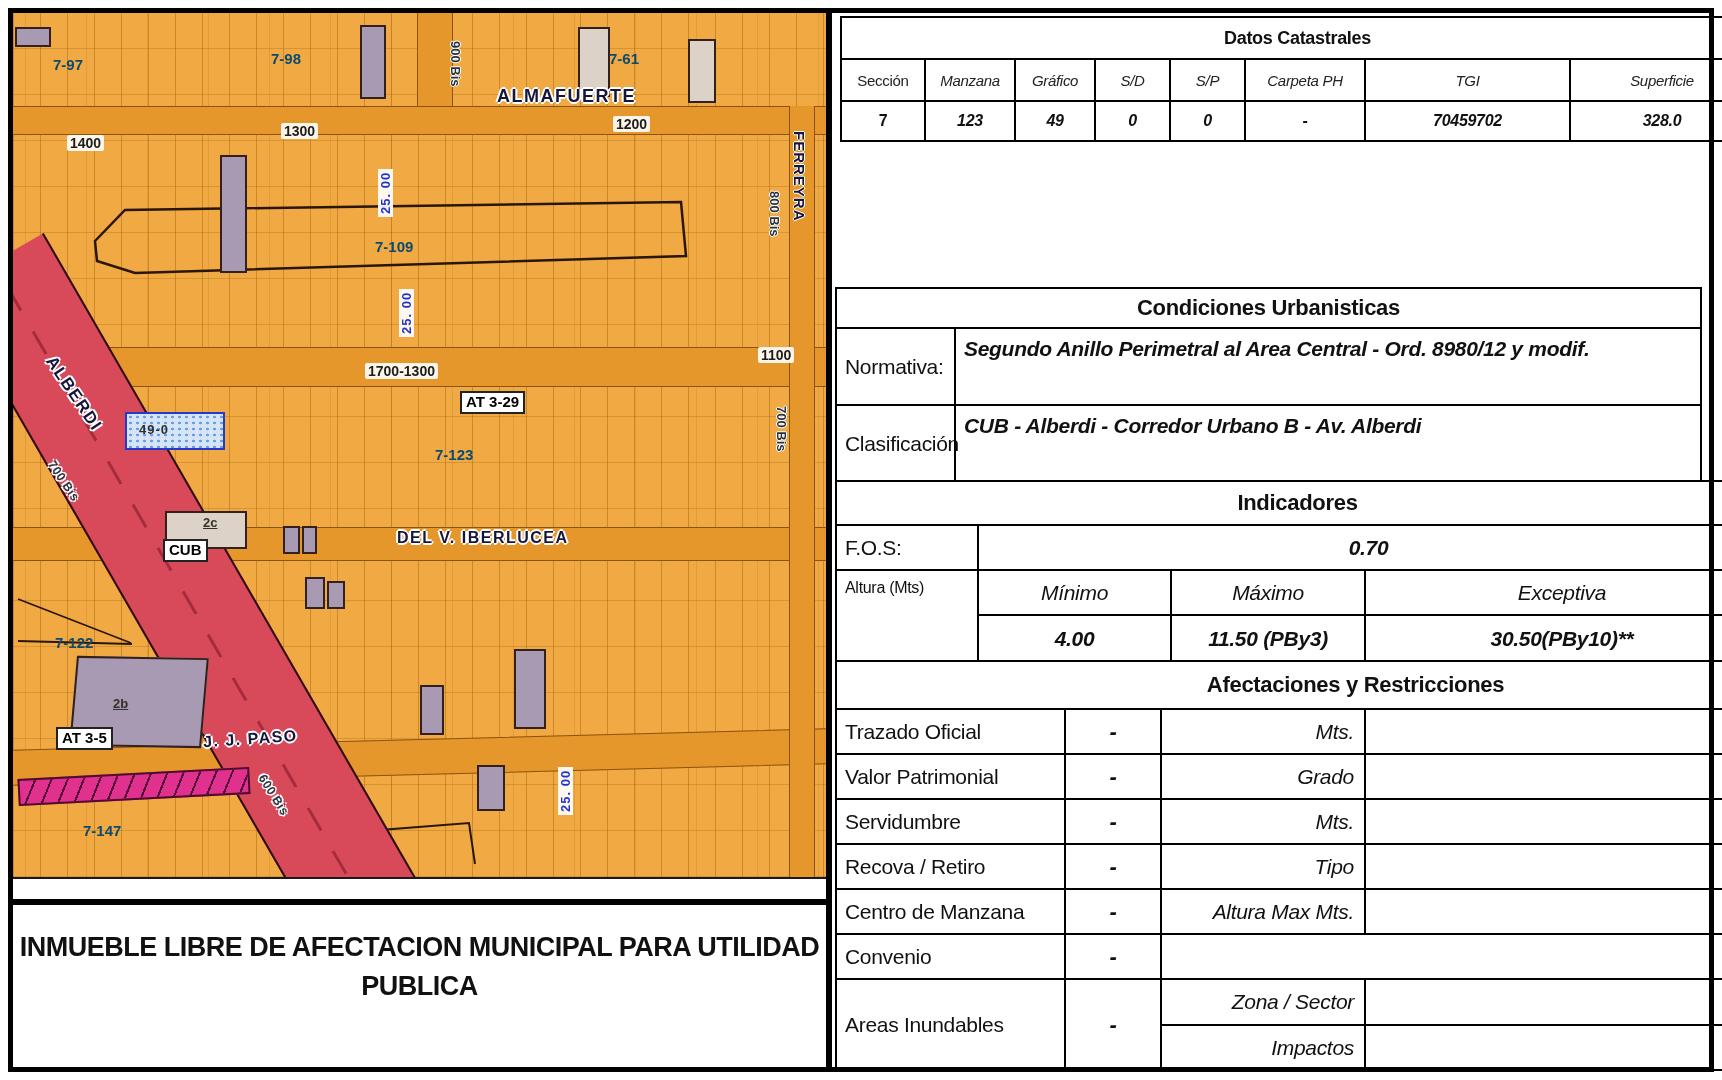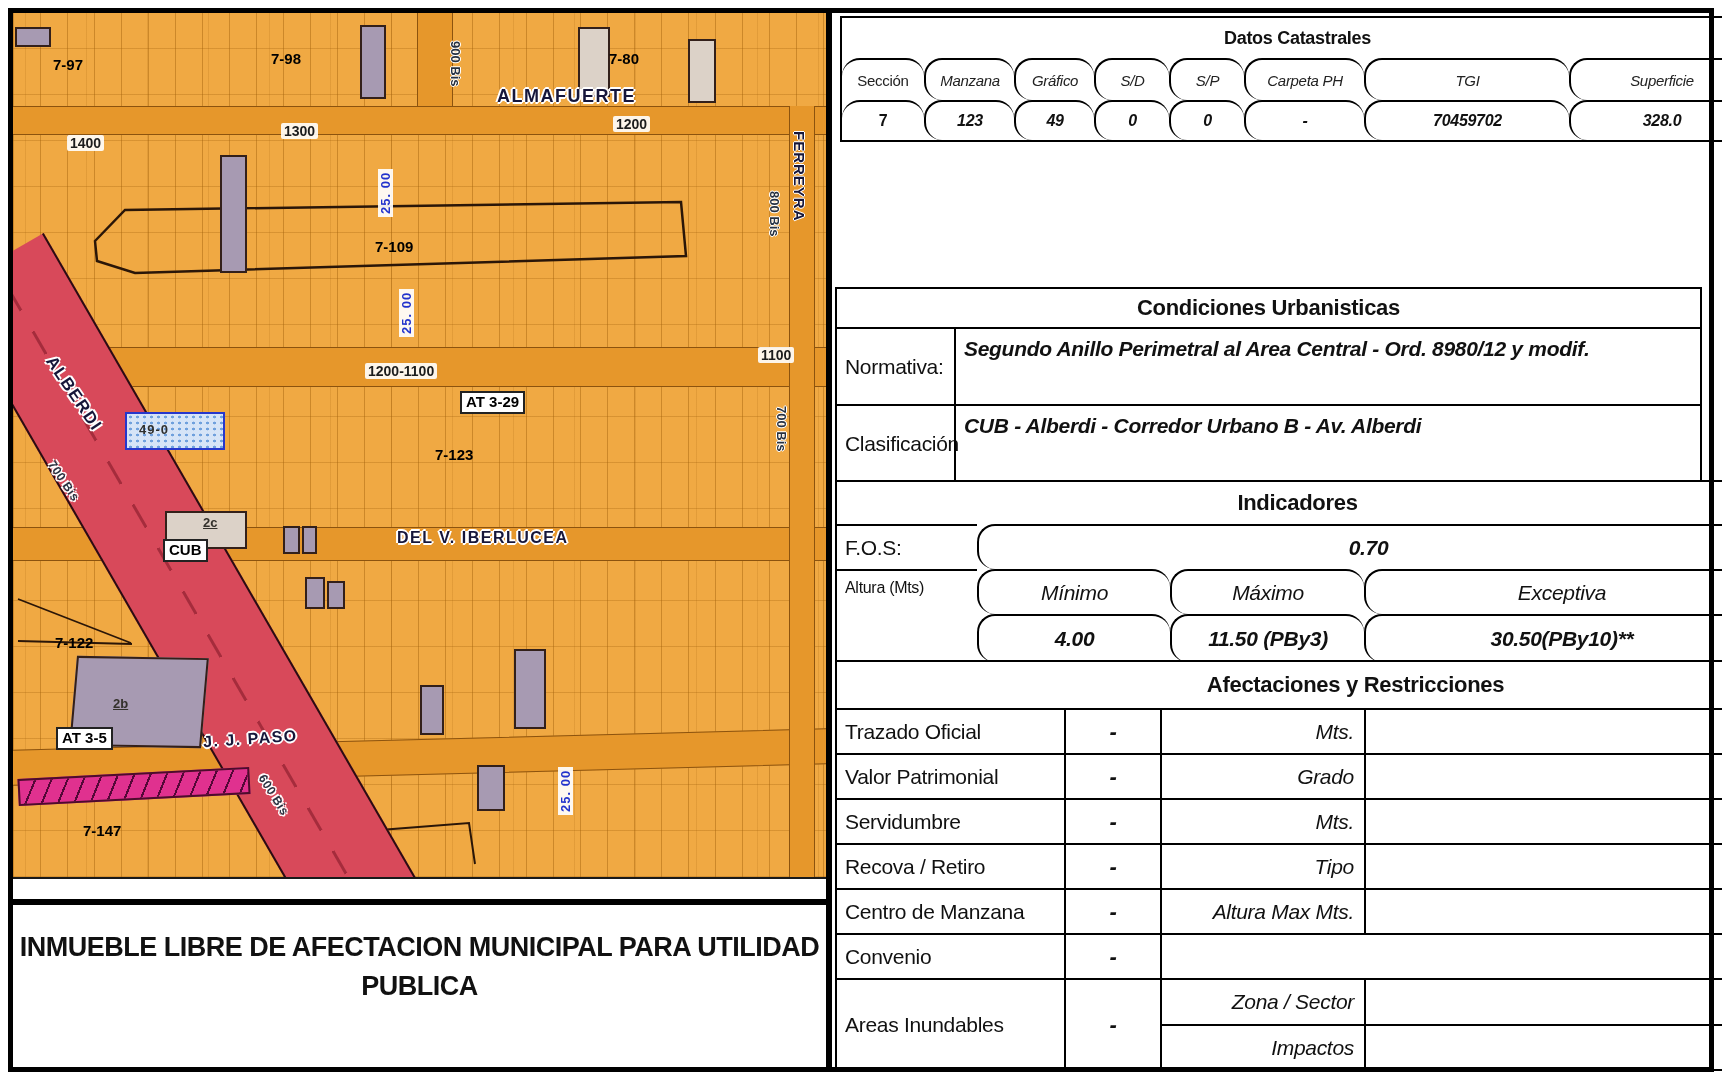--- a/index.html
+++ b/index.html
@@ -30,21 +30,21 @@
            border:2px solid #4d0c2c;box-sizing:border-box;transform:rotate(-3deg);
            background-image:repeating-linear-gradient(115deg, transparent 0 13px, rgba(60,0,40,.85) 13px 15px);}
   .parcel49{position:absolute;left:112px;top:399px;width:100px;height:38px;
            background-color:#D6E4F7;border:2px solid #2637CC;box-sizing:border-box;
            background-image:radial-gradient(circle, #6FA0DD 1.3px, transparent 1.6px);
            background-size:7px 6px;}
   .bld{position:absolute;box-sizing:border-box;border:2px solid #33201a;}
   .bld-grey{background:#A79AB2;}
   .bld-beige{background:#DCD2C8;}
   .mlbl{position:absolute;white-space:nowrap;line-height:1;}
-  .pnum{font-size:15px;font-weight:600;color:#000000;}
+  .pnum{font-size:15px;font-weight:600;color:#0c4a6e;}
   .snum{font-size:13px;font-weight:600;color:#33302b;text-decoration:underline;}
   .chip{font-size:14px;font-weight:700;color:#1c1c1c;background:rgba(255,255,255,.9);
         padding:1px 3px;border-radius:2px;}
   .sname{font-size:16px;font-weight:700;color:#16163a;letter-spacing:1.5px;
         text-shadow:-2px 0 #fff,2px 0 #fff,0 -2px #fff,0 2px #fff,-1px -1px #fff,1px 1px #fff;}
   .sname-sm{font-size:12px;font-weight:700;color:#26303f;letter-spacing:.5px;
         text-shadow:-2px 0 #fff,2px 0 #fff,0 -2px #fff,0 2px #fff;}
   .vdown{writing-mode:vertical-rl;font-size:13px;font-weight:700;color:#26303f;
         text-shadow:-1px 0 #fff,1px 0 #fff,0 -1px #fff,0 1px #fff;}
   .sname-v{font-size:15px;color:#16163a;letter-spacing:1px;}
@@ -55,21 +55,21 @@
   .p49{font-size:13px;font-weight:700;color:#30302e;letter-spacing:1px;}
   svg.overlay{position:absolute;left:0;top:0;pointer-events:none;}
 
   
   .notebox{position:absolute;left:13px;top:928px;width:813px;text-align:center;}
   .notebox div{font-weight:700;font-size:27px;letter-spacing:-.5px;line-height:1.45;}
 
   
   .tbl{position:absolute;box-sizing:border-box;background:#fff;letter-spacing:-.3px;}
   .cell{box-sizing:border-box;display:flex;align-items:center;padding:2px 8px;}
-  .c-center{justify-content:center;text-align:left;border-radius:18px;}
+  .c-center{justify-content:center;text-align:left;}
   .bt{border-top:2px solid #000;} .bl{border-left:2px solid #000;font-style:italic;}
   #datos{left:840px;top:16px;width:915px;border:2px solid #000;display:grid;
          grid-template-rows:40px 42px 40px;}
   #datos .title{grid-column:1 / -1;justify-content:center;font-weight:700;font-size:18px;}
   .dhead{font-size:15px;color:#222;}
   .dval{font-weight:700;font-size:16px;}
   #cond{left:835px;top:287px;width:867px;border-left:2px solid #000;border-right:2px solid #000;
         border-top:2px solid #000;display:grid;grid-template-columns:117px 1fr;
         grid-template-rows:38px 77px 78px;}
   #cond .title{grid-column:1 / 3;justify-content:center;font-weight:700;font-size:22px;}
@@ -127,35 +127,35 @@
       <div class="bld bld-grey" style="left: 270px; top: 513px; width: 17px; height: 28px;"></div>
       <div class="bld bld-grey" style="left: 289px; top: 513px; width: 15px; height: 28px;"></div>
       <div class="bld bld-grey" style="left: 292px; top: 564px; width: 20px; height: 32px;"></div>
       <div class="bld bld-grey" style="left: 314px; top: 568px; width: 18px; height: 28px;"></div>
       <div class="bld bld-grey" style="left: 60px; top: 644px; width: 132px; height: 90px; transform: skewX(-4deg) rotate(1deg);"></div>
       <div class="bld bld-grey" style="left: 407px; top: 672px; width: 24px; height: 50px;"></div>
       <div class="bld bld-grey" style="left: 501px; top: 636px; width: 32px; height: 80px;"></div>
       <div class="bld bld-grey" style="left: 464px; top: 752px; width: 28px; height: 46px;"></div>
       <span class="mlbl pnum" style="left: 40px; top: 44px;">7-97</span>
       <span class="mlbl pnum" style="left: 258px; top: 38px;">7-98</span>
-      <span class="mlbl pnum" style="left: 596px; top: 38px;">7-80</span>
+      <span class="mlbl pnum" style="left: 596px; top: 38px;">7-61</span>
       <span class="mlbl sname" style="left: 484px; top: 74px; font-size: 18px;">ALMAFUERTE</span>
       <span class="mlbl chip" style="left: 54px; top: 122px;">1400</span>
       <span class="mlbl chip" style="left: 268px; top: 110px;">1300</span>
       <span class="mlbl chip" style="left: 600px; top: 103px;">1200</span>
       <span class="mlbl vdown" style="left: 436px; top: 28px;">900 Bis</span>
       <span class="mlbl vdown sname-v" style="left: 779px; top: 118px;">FERREYRA</span>
       <span class="mlbl vdown" style="left: 755px; top: 178px;">800 Bis</span>
       <span class="mlbl vdown" style="left: 762px; top: 393px;">700 Bis</span>
       <span class="mlbl chip" style="left: 745px; top: 334px;">1100</span>
       <span class="mlbl vblue" style="left: 365px; top: 204px; transform: rotate(-90deg);">25. 00</span>
       <span class="mlbl vblue" style="left: 386px; top: 324px; transform: rotate(-90deg);">25. 00</span>
       <span class="mlbl vblue" style="left: 545px; top: 802px; transform: rotate(-90deg);">25. 00</span>
       <span class="mlbl pnum" style="left: 362px; top: 226px;">7-109</span>
-      <span class="mlbl chip" style="left: 352px; top: 350px;">1200-1100</span>
+      <span class="mlbl chip" style="left: 352px; top: 350px;">1700-1300</span>
       <span class="mlbl wbox" style="left: 447px; top: 378px;">AT 3-29</span>
       <span class="mlbl pnum" style="left: 422px; top: 434px;">7-123</span>
       <span class="mlbl sname" style="left: 18px; top: 372px; font-size: 17px; transform: rotate(56deg);">ALBERDI</span>
       <span class="mlbl sname-sm" style="left: 28px; top: 462px; transform: rotate(56deg);">700 Bis</span>
       <span class="mlbl snum" style="left: 190px; top: 503px;">2c</span>
       <span class="mlbl wbox" style="left: 150px; top: 526px;">CUB</span>
       <span class="mlbl sname" style="left: 384px; top: 517px; font-size: 16px;">DEL V. IBERLUCEA</span>
       <span class="mlbl pnum" style="left: 42px; top: 622px;">7-122</span>
       <span class="mlbl snum" style="left: 100px; top: 684px;">2b</span>
       <span class="mlbl wbox" style="left: 43px; top: 714px;">AT 3-5</span>

